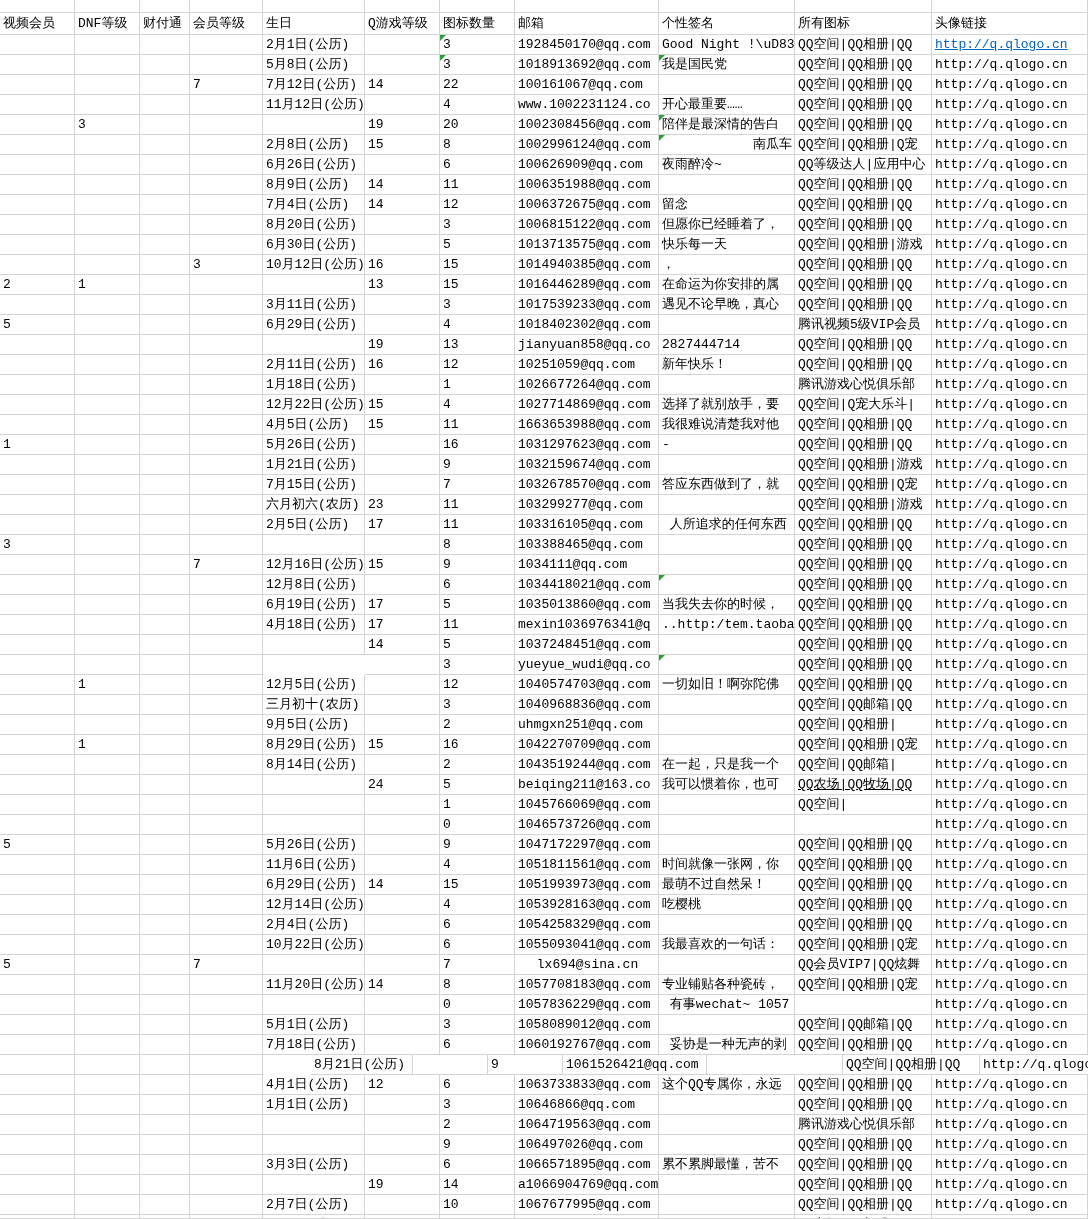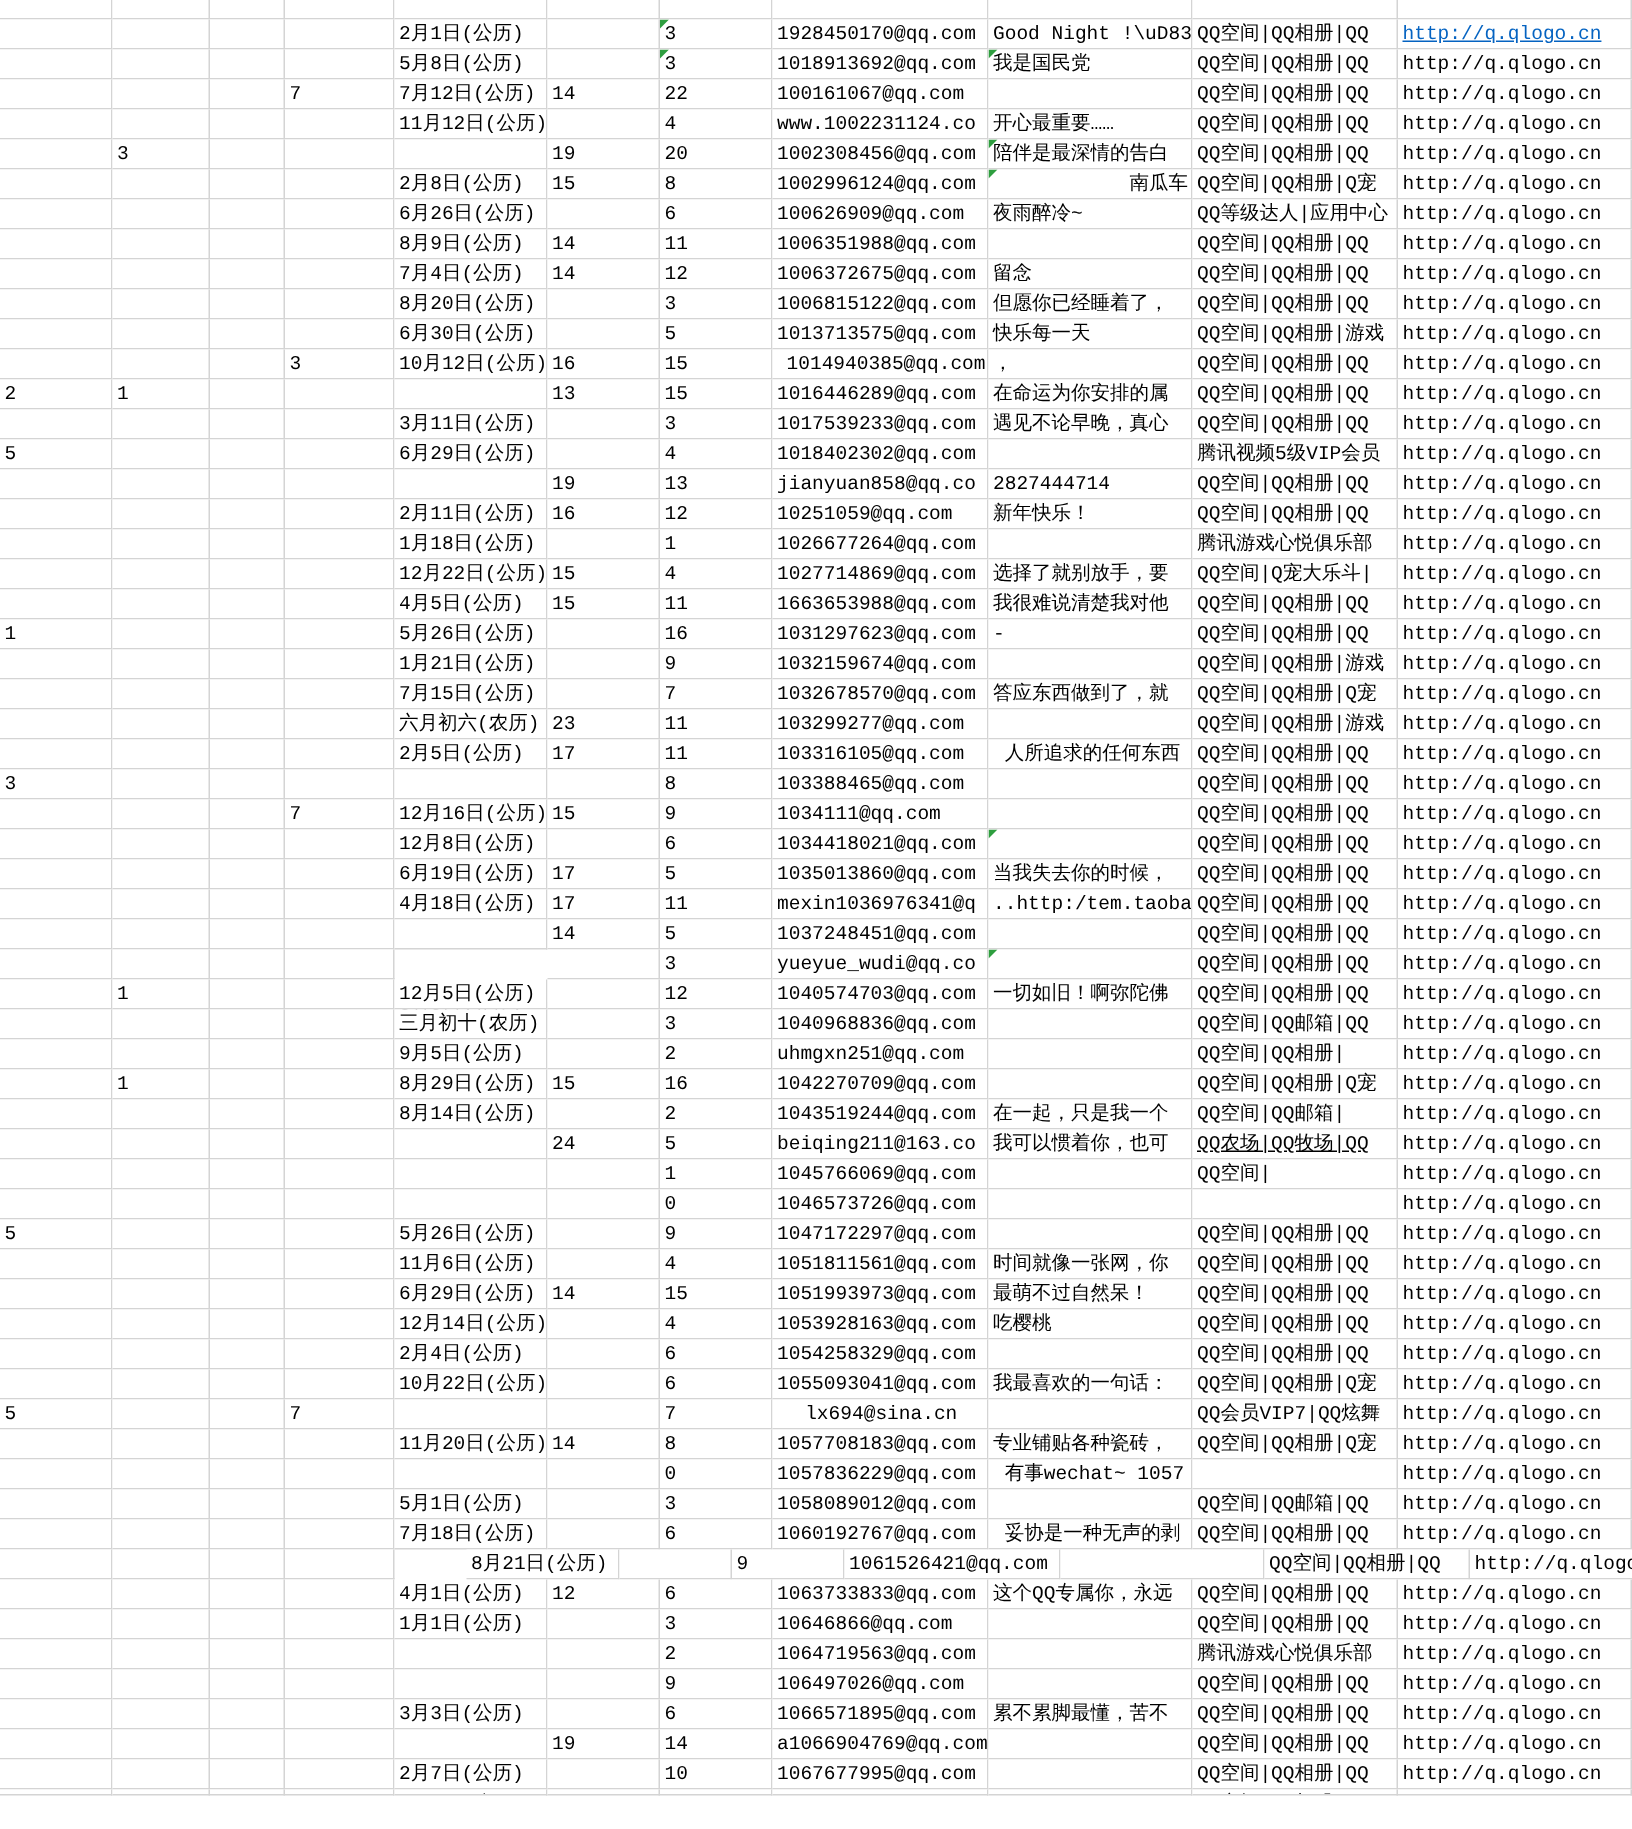--- a/index.html
+++ b/index.html
@@ -44,20 +44,33 @@
       <div class="cell" style="width: 50px;"></div>
       <div class="cell" style="width: 73px;"></div>
       <div class="cell" style="width: 102px;"></div>
       <div class="cell" style="width: 75px;"></div>
       <div class="cell" style="width: 75px;"></div>
       <div class="cell" style="width: 144px;"></div>
       <div class="cell" style="width: 136px;"></div>
       <div class="cell" style="width: 137px;"></div>
       <div class="cell" style="width: 156px;"></div>
     </div>
+    <div class="row head">
+      <div class="cell" style="width: 75px;">视频会员</div>
+      <div class="cell" style="width: 65px;">DNF等级</div>
+      <div class="cell" style="width: 50px;">财付通</div>
+      <div class="cell" style="width: 73px;">会员等级</div>
+      <div class="cell" style="width: 102px;">生日</div>
+      <div class="cell" style="width: 75px;">Q游戏等级</div>
+      <div class="cell" style="width: 75px;">图标数量</div>
+      <div class="cell" style="width: 144px;">邮箱</div>
+      <div class="cell" style="width: 136px;">个性签名</div>
+      <div class="cell" style="width: 137px;">所有图标</div>
+      <div class="cell" style="width: 156px;">头像链接</div>
+    </div>
     <div class="row data">
       <div class="cell" style="width: 75px;"></div>
       <div class="cell" style="width: 65px;"></div>
       <div class="cell" style="width: 50px;"></div>
       <div class="cell" style="width: 73px;"></div>
       <div class="cell" style="width: 102px;">2月1日(公历)</div>
       <div class="cell" style="width: 75px;"></div>
       <div class="cell mk" style="width: 75px;">3</div>
       <div class="cell" style="width: 144px;">1928450170@qq.com</div>
       <div class="cell" style="width: 136px;">Good Night !\uD83</div>
@@ -195,21 +208,21 @@
       <div class="cell" style="width: 156px;">http://q.qlogo.cn</div>
     </div>
     <div class="row data">
       <div class="cell" style="width: 75px;"></div>
       <div class="cell" style="width: 65px;"></div>
       <div class="cell" style="width: 50px;"></div>
       <div class="cell" style="width: 73px;">3</div>
       <div class="cell" style="width: 102px;">10月12日(公历)</div>
       <div class="cell" style="width: 75px;">16</div>
       <div class="cell" style="width: 75px;">15</div>
-      <div class="cell" style="width: 144px; text-align: right;">1014940385@qq.com</div>
+      <div class="cell" style="width: 144px;">1014940385@qq.com</div>
       <div class="cell" style="width: 136px;">，</div>
       <div class="cell" style="width: 137px;">QQ空间|QQ相册|QQ</div>
       <div class="cell" style="width: 156px;">http://q.qlogo.cn</div>
     </div>
     <div class="row data">
       <div class="cell" style="width: 75px;">2</div>
       <div class="cell" style="width: 65px;">1</div>
       <div class="cell" style="width: 50px;"></div>
       <div class="cell" style="width: 73px;"></div>
       <div class="cell" style="width: 102px;"></div>

